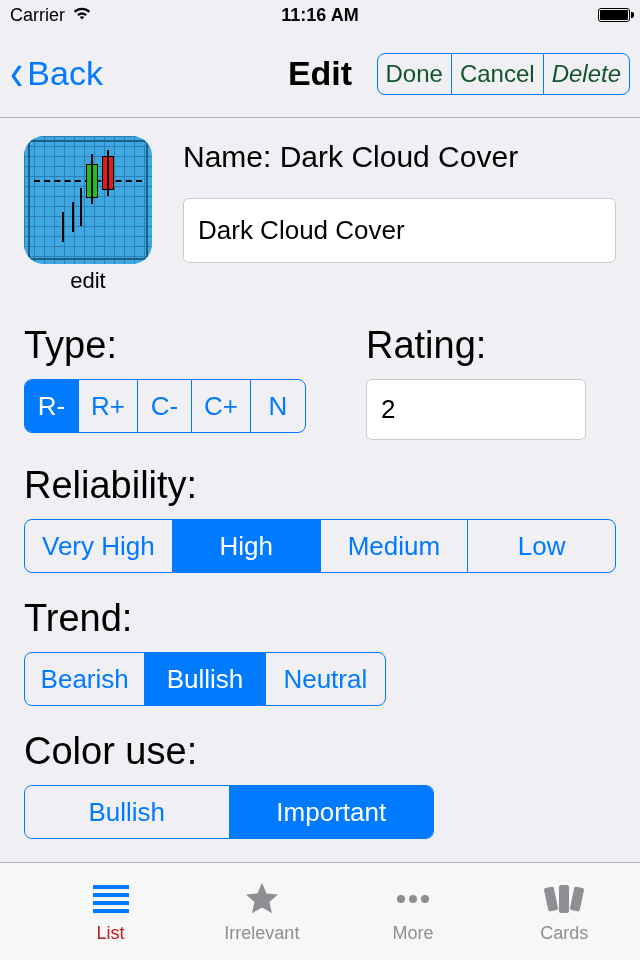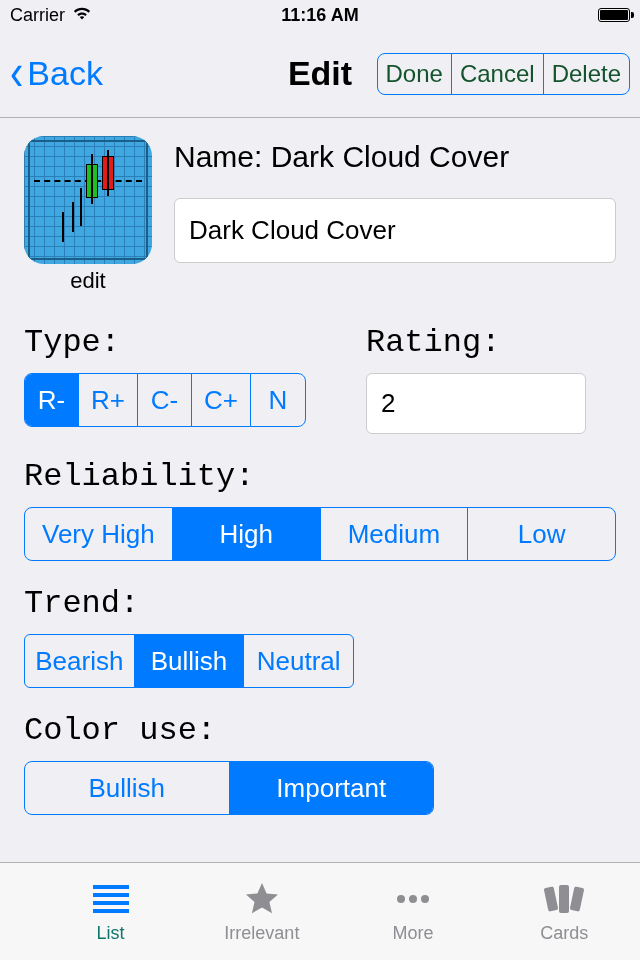--- a/index.html
+++ b/index.html
@@ -14,55 +14,55 @@
   .battery-body::after { content:""; position:absolute; right:-5px; top:3px; width:3px; height:6px; background:#000; border-radius:0 2px 2px 0;}
   .battery-fill { position:absolute; left:1px; top:1px; bottom:1px; right:1px; background:#000; border-radius:1px;}
   .wifi { display:inline-block; }
   .nav-bar { height: 88px; border-bottom: 1px solid #b2b2b2; display: flex; align-items: center; padding: 0 10px; position: relative; }
   .back { display:flex; align-items:center; color:#007aff; font-size: 34px; font-weight: 400; gap:4px; }
   .chev { font-size: 40px; font-weight: 300; line-height: 0.6; display:inline-block; transform: scaleY(1.3) translateY(-2px);}
   .nav-title { position:absolute; left:50%; transform:translateX(-50%); font-size: 34px; font-weight: 600; }
   .nav-right { margin-left:auto; display:flex; align-items:center; }
   .nav-right-group { display:flex; border:1.5px solid #007aff; border-radius:8px; overflow:hidden; }
   .nav-right-group button { background:#fff0; border:none; border-right:1.5px solid #007aff; color:#14532d; font-size:24px; padding: 6px 8px; font-family:inherit; }
-  .nav-right-group button:last-child { border-right:none; }
+  .nav-right-group button:last-child { border-right:none;font-style:italic; }
   .content { flex:1; padding: 18px 24px 0 24px; overflow:hidden; }
   .row1 { display:flex; gap: 22px; margin-bottom: 30px;}
   .thumb-col { display:flex; flex-direction:column; align-items:center; width:128px;}
   .thumb { width:128px; height:128px; border-radius:20px; background:#3fa8e0; position:relative; overflow:hidden;}
   .grid-lines { position:absolute; inset:0;
     background-image:
       linear-gradient(#2a7fb8 1px, transparent 1px),
       linear-gradient(90deg,#2a7fb8 1px, transparent 1px);
     background-size: 10px 10px;
   }
   .grid-border { position:absolute; inset:4px; border:2px solid #1a5f8a; border-radius:2px;}
   .edit-txt { font-size:22px; color:#000; margin-top:4px; font-weight:300;}
-  .name-col { flex:1; }
+  .name-col { flex:1;margin-left:9px; }
   .name-lbl { font-size: 30px; font-weight:400; margin-bottom: 24px; margin-top: 4px;}
   .name-input { width:100%; font-size:26px; padding:16px 14px; border:1px solid #ccc; border-radius:6px; background:#fff; font-family:inherit;}
   .two-col { display:flex; gap: 60px; margin-bottom: 24px;}
   .col-left { flex:0 0 auto;}
   .col-right { flex:1;}
-  .field-label { font-size:32px; font-weight:400; margin-bottom:12px;font-family:Liberation Mono, monospace;}
+  .field-label { font-size:38px; font-weight:400; margin-bottom:12px;}
   .seg { display:inline-flex; border:1.5px solid #007aff; border-radius:8px; overflow:hidden; height:54px;}
   .seg button { border:none; border-right:1px solid #007aff; background:#fff0; color:#007aff; font-size:26px; padding:0 12px; min-width:54px; height:100%; font-family:inherit; display:flex; align-items:center; justify-content:center;}
   .seg button:last-child { border-right:none;}
   .seg button.sel { background:#007aff; color:#fff;}
   .seg.full { display:flex; width:100%;}
   .seg.full button { flex:1; min-width:0;}
   .rating-input { background:#fff; border:1px solid #ccc; border-radius:6px; font-size:26px; padding:14px 14px; width:220px; font-family:inherit;}
   .field-block { margin-bottom:24px;}
-  .seg.trend { width:330px;border-radius:6px;}
+  .seg.trend { width:362px;}
   .seg.trend button { flex:1;}
   .seg.color { width:410px;}
   .seg.color button { flex:1;}
   .tabbar { height:98px; border-top:1px solid #b2b2b2; background:#f7f7f8; display:flex; }
   .tab { flex:1; display:flex; flex-direction:column; align-items:center; justify-content:center; gap:4px; color:#8e8e93;}
-  .tab.sel { color:#0f766e;margin-left:35px;}
+  .tab.sel { color:#b91c1c;margin-left:35px;}
   .tab-icon { height:40px; display:flex; align-items:center; justify-content:center;}
   .tab-label { font-size:18px;}
   .candle { position:absolute; }
   .dashed { position:absolute; border-top:2px dashed #000; left:10px; right:10px;}
 </style>
 </head>
 <body>
 
 <div class="status-bar">
   <div class="status-left">

